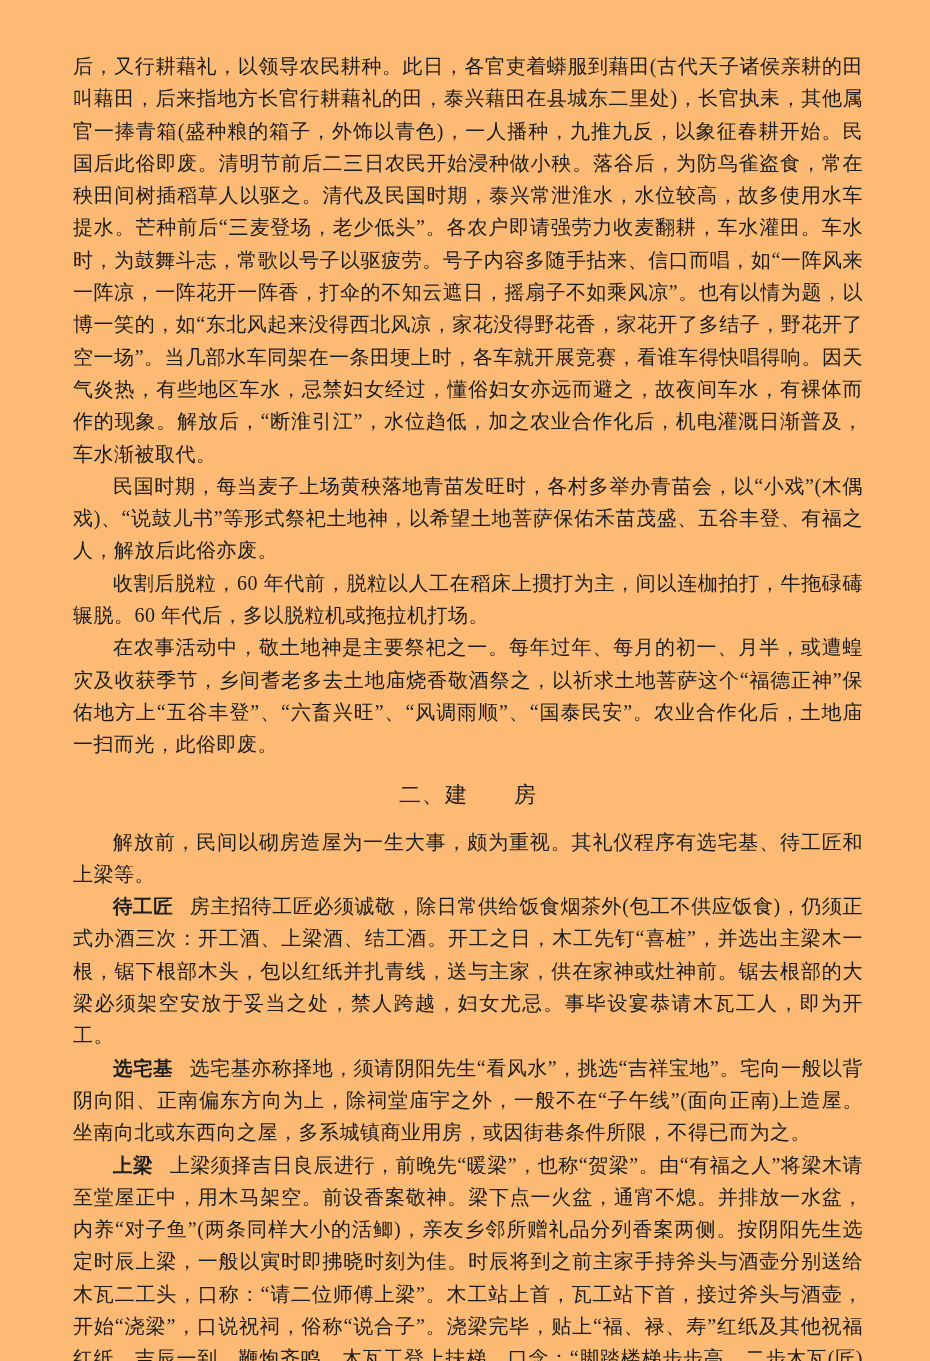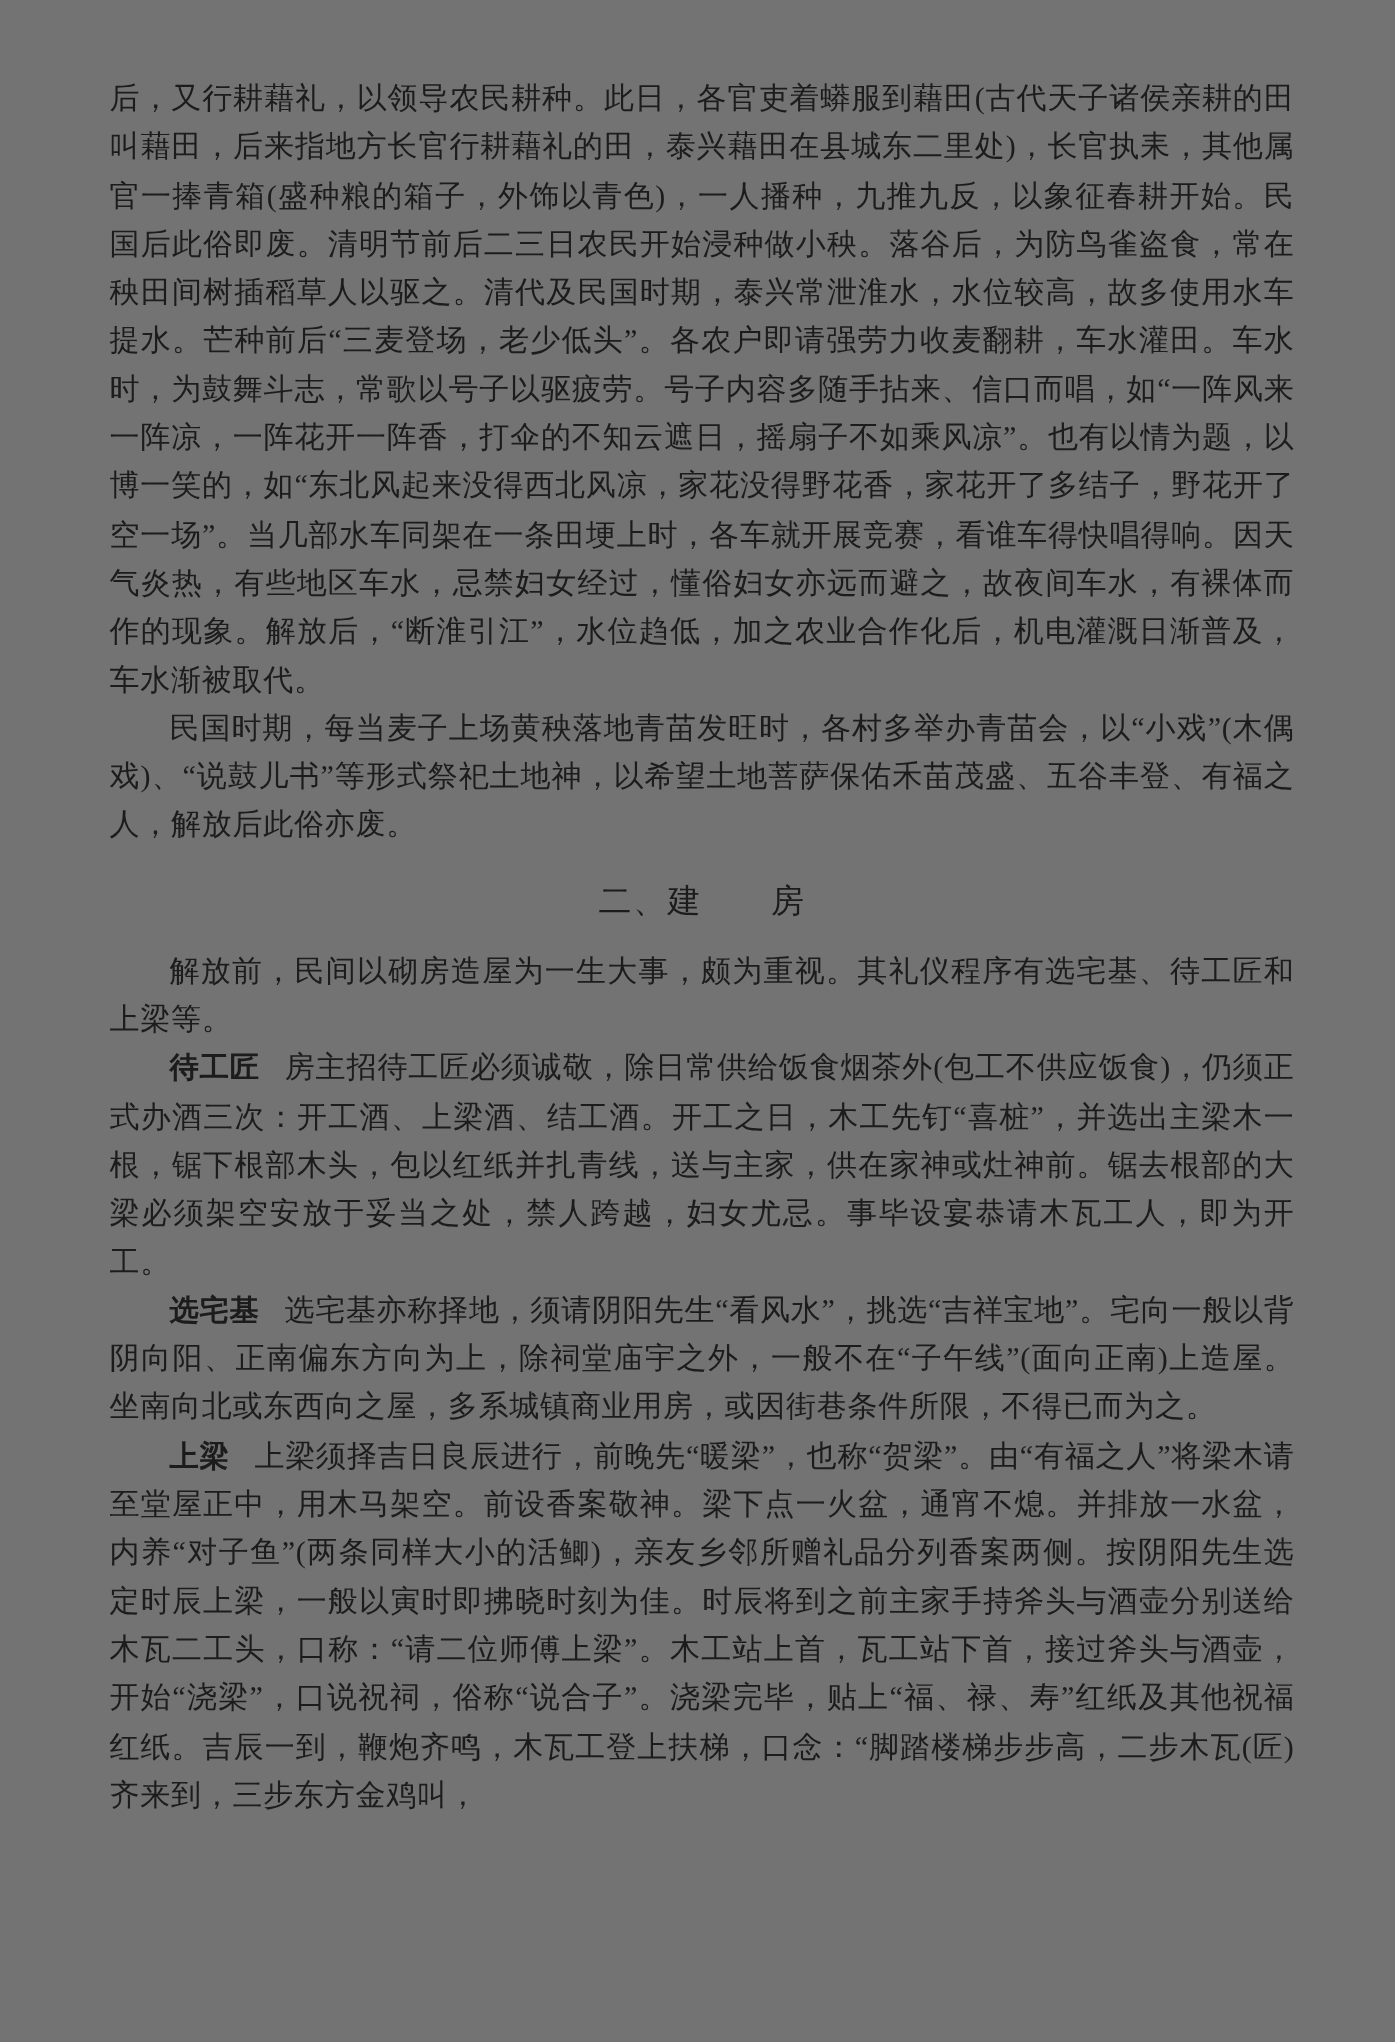--- a/index.html
+++ b/index.html
@@ -4,21 +4,21 @@
 <style>
   html, body {
     margin: 0;
     padding: 0;
     background: #ffffff;
   }
   .page {
     position: relative;
     width: 930px;
     height: 1361px;
-    background: #737373;
+    background: #fdba74;
     box-sizing: border-box;
     padding: 50px 67px 4px 73px;
     overflow: hidden;
     font-family: "Liberation Serif", "DejaVu Serif", serif;
     color: #1c1c1c;
   }
   .doc {
     width: 790px;
   }
   .para {
@@ -48,19 +48,21 @@
     letter-spacing: 1px;
   }
 </style>
 </head>
 <body>
 
 <div class="page">
   <div class="doc" id="doc">
       <div class="para">后，又行耕藉礼，以领导农民耕种。此日，各官吏着蟒服到藉田(古代天子诸侯亲耕的田叫藉田，后来指地方长官行耕藉礼的田，泰兴藉田在县城东二里处)，长官执耒，其他属官一捧青箱(盛种粮的箱子，外饰以青色)，一人播种，九推九反，以象征春耕开始。民国后此俗即废。清明节前后二三日农民开始浸种做小秧。落谷后，为防鸟雀盗食，常在秧田间树插稻草人以驱之。清代及民国时期，泰兴常泄淮水，水位较高，故多使用水车提水。芒种前后“三麦登场，老少低头”。各农户即请强劳力收麦翻耕，车水灌田。车水时，为鼓舞斗志，常歌以号子以驱疲劳。号子内容多随手拈来、信口而唱，如“一阵风来一阵凉，一阵花开一阵香，打伞的不知云遮日，摇扇子不如乘风凉”。也有以情为题，以博一笑的，如“东北风起来没得西北风凉，家花没得野花香，家花开了多结子，野花开了空一场”。当几部水车同架在一条田埂上时，各车就开展竞赛，看谁车得快唱得响。因天气炎热，有些地区车水，忌禁妇女经过，懂俗妇女亦远而避之，故夜间车水，有裸体而作的现象。解放后，“断淮引江”，水位趋低，加之农业合作化后，机电灌溉日渐普及，车水渐被取代。</div>
       <div class="para indent">民国时期，每当麦子上场黄秧落地青苗发旺时，各村多举办青苗会，以“小戏”(木偶戏)、“说鼓儿书”等形式祭祀土地神，以希望土地菩萨保佑禾苗茂盛、五谷丰登、有福之人，解放后此俗亦废。</div>
+      <div class="para indent">收割后脱粒，60 年代前，脱粒以人工在稻床上掼打为主，间以连枷拍打，牛拖碌碡辗脱。60 年代后，多以脱粒机或拖拉机打场。</div>
+      <div class="para indent">在农事活动中，敬土地神是主要祭祀之一。每年过年、每月的初一、月半，或遭蝗灾及收获季节，乡间耆老多去土地庙烧香敬酒祭之，以祈求土地菩萨这个“福德正神”保佑地方上“五谷丰登”、“六畜兴旺”、“风调雨顺”、“国泰民安”。农业合作化后，土地庙一扫而光，此俗即废。</div>
       <div class="heading">二、建　　房</div>
       <div class="para indent">解放前，民间以砌房造屋为一生大事，颇为重视。其礼仪程序有选宅基、待工匠和上梁等。</div>
       <div class="para indent"><strong class="run-label">待工匠</strong>房主招待工匠必须诚敬，除日常供给饭食烟茶外(包工不供应饭食)，仍须正式办酒三次：开工酒、上梁酒、结工酒。开工之日，木工先钉“喜桩”，并选出主梁木一根，锯下根部木头，包以红纸并扎青线，送与主家，供在家神或灶神前。锯去根部的大梁必须架空安放于妥当之处，禁人跨越，妇女尤忌。事毕设宴恭请木瓦工人，即为开工。</div>
       <div class="para indent"><strong class="run-label">选宅基</strong>选宅基亦称择地，须请阴阳先生“看风水”，挑选“吉祥宝地”。宅向一般以背阴向阳、正南偏东方向为上，除祠堂庙宇之外，一般不在“子午线”(面向正南)上造屋。坐南向北或东西向之屋，多系城镇商业用房，或因街巷条件所限，不得已而为之。</div>
       <div class="para indent"><strong class="run-label">上梁</strong>上梁须择吉日良辰进行，前晚先“暖梁”，也称“贺梁”。由“有福之人”将梁木请至堂屋正中，用木马架空。前设香案敬神。梁下点一火盆，通宵不熄。并排放一水盆，内养“对子鱼”(两条同样大小的活鲫)，亲友乡邻所赠礼品分列香案两侧。按阴阳先生选定时辰上梁，一般以寅时即拂晓时刻为佳。时辰将到之前主家手持斧头与酒壶分别送给木瓦二工头，口称：“请二位师傅上梁”。木工站上首，瓦工站下首，接过斧头与酒壶，开始“浇梁”，口说祝祠，俗称“说合子”。浇梁完毕，贴上“福、禄、寿”红纸及其他祝福红纸。吉辰一到，鞭炮齐鸣，木瓦工登上扶梯，口念：“脚踏楼梯步步高，二步木瓦(匠)齐来到，三步东方金鸡叫，</div>
     </div>
 </div>
 
 </body></html>

